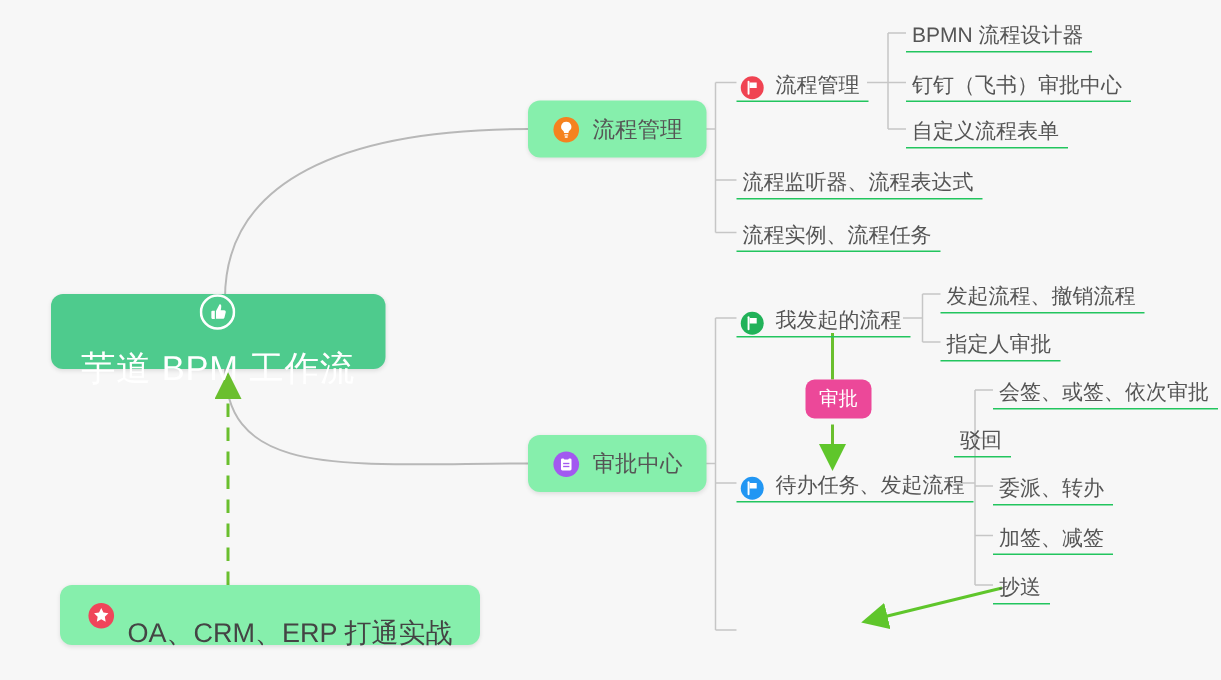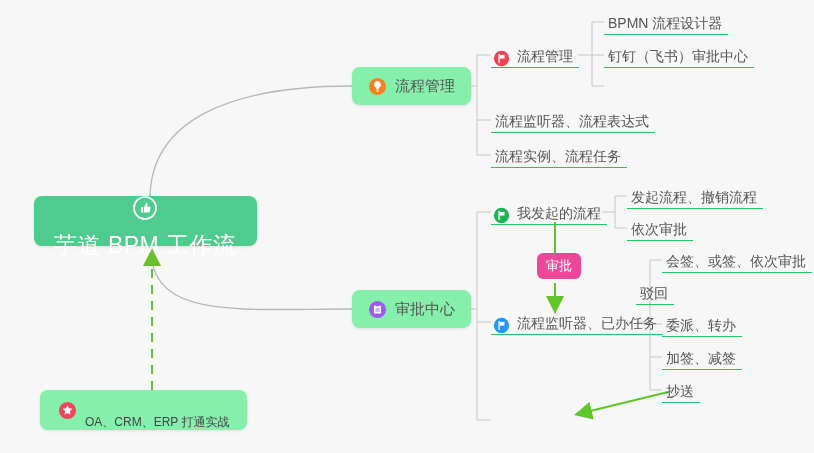--- a/index.html
+++ b/index.html
@@ -64,21 +64,21 @@
   .card-label {
     color: #555555;
     font-size: 15px;
   }
   .callout-node {
     height: 40px;
     padding: 0 18px;
   }
   .callout-label {
     color: #444444;
-    font-size: 12px;
+    font-size: 18px;
     margin-top: 24px;
   }
 
   
   .leaf-node {
     border-bottom: 1px solid #22c55e;
     height: 27px;
     padding: 0 6px 0 4px;
     gap: 7px;
     align-items: flex-end;
@@ -213,20 +213,23 @@
     </span>
     <span class="leaf-label">流程管理</span>
   </div>
 
   <div class="node leaf-node" style="left:604px; top:8px;">
     <span class="leaf-label">BPMN 流程设计器</span>
   </div>
   <div class="node leaf-node" style="left:604px; top:41px;">
     <span class="leaf-label">钉钉（飞书）审批中心</span>
   </div>
+  <div class="node leaf-node" style="left:604px; top:72px;">
+    <span class="leaf-label">自定义流程表单</span>
+  </div>
 
   <div class="node leaf-node" style="left:491px; top:106px;">
     <span class="leaf-label">流程监听器、流程表达式</span>
   </div>
   <div class="node leaf-node" style="left:491px; top:141px;">
     <span class="leaf-label">流程实例、流程任务</span>
   </div>
 
   <div class="node card-node" style="left:352px; top:290px;">
     <span class="icon">
@@ -248,36 +251,36 @@
         <path d="M7.1 5.2v9.6" stroke="#ffffff" stroke-width="1.5" stroke-linecap="round" fill="none"></path>
         <path d="M7.9 5.8h5.6v4.3H7.9z" fill="#ffffff"></path>
       </svg>
     </span>
     <span class="leaf-label">我发起的流程</span>
   </div>
   <div class="node leaf-node" style="left:627px; top:182px;">
     <span class="leaf-label">发起流程、撤销流程</span>
   </div>
   <div class="node leaf-node" style="left:627px; top:214px;">
-    <span class="leaf-label">依次审批</span>
+    <span class="leaf-label">指定人审批</span>
   </div>
 
   <div class="node tag-node" style="left:537px; top:253px;">
     <span class="tag-label">审批</span>
   </div>
 
   <div class="node leaf-node with-icon" style="left:491px; top:308px;">
     <span class="icon">
       <svg width="17" height="17" viewBox="0 0 20 20">
         <circle cx="10" cy="10" r="9" fill="#2196f3"></circle>
         <path d="M7.1 5.2v9.6" stroke="#ffffff" stroke-width="1.5" stroke-linecap="round" fill="none"></path>
         <path d="M7.9 5.8h5.6v4.3H7.9z" fill="#ffffff"></path>
       </svg>
     </span>
-    <span class="leaf-label">流程监听器、已办任务</span>
+    <span class="leaf-label">待办任务、发起流程</span>
   </div>
 
   <div class="node leaf-node" style="left:662px; top:246px;">
     <span class="leaf-label">会签、或签、依次审批</span>
   </div>
   <div class="node leaf-node" style="left:636px; top:278px;">
     <span class="leaf-label">驳回</span>
   </div>
   <div class="node leaf-node" style="left:662px; top:310px;">
     <span class="leaf-label">委派、转办</span>

